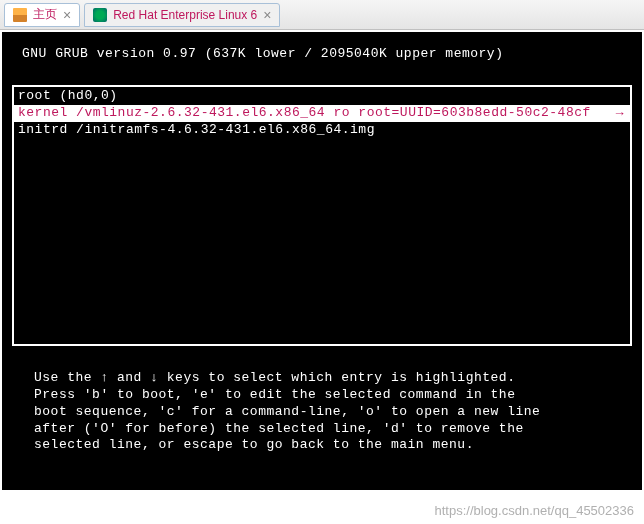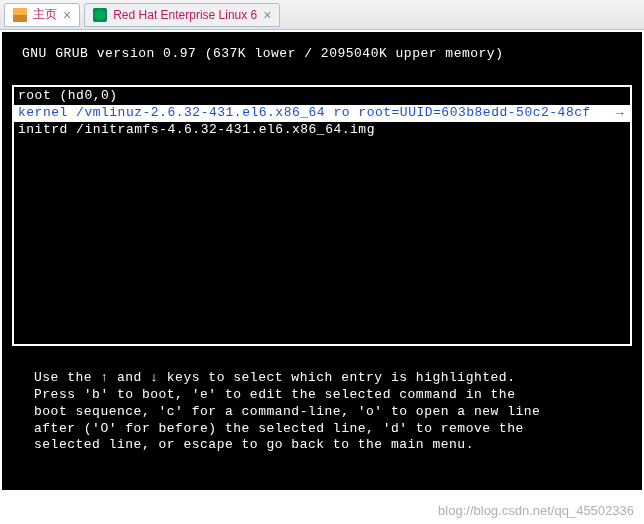--- a/index.html
+++ b/index.html
@@ -84,21 +84,21 @@
       margin: 0 0px 24px 0px;
       padding: 1px 0px;
     }
     .boot-line {
       padding: 0 4px;
       white-space: nowrap;
       overflow: hidden;
     }
     .boot-line.selected {
       background: #fff;
-      color: #1d4ed8;
+      color: #be185d;
       display: flex;
       justify-content: space-between;
     }
     .arrow-right {
       padding-right: 2px;
     }
     .help-text {
       padding: 0 22px;
       white-space: pre-wrap;
     }
@@ -137,13 +137,13 @@
     </div>
     <div class="boot-line">initrd /initramfs-4.6.32-431.el6.x86_64.img</div>
   </div>
   <div class="help-text">Use the ↑ and ↓ keys to select which entry is highlighted.
 Press 'b' to boot, 'e' to edit the selected command in the
 boot sequence, 'c' for a command-line, 'o' to open a new line
 after ('O' for before) the selected line, 'd' to remove the
 selected line, or escape to go back to the main menu.</div>
 </div>
 
-<div class="watermark">blog://blog.csdn.net/qq_45502336</div>
+<div class="watermark">https://blog.csdn.net/qq_45502336</div>
 
 </body></html>

